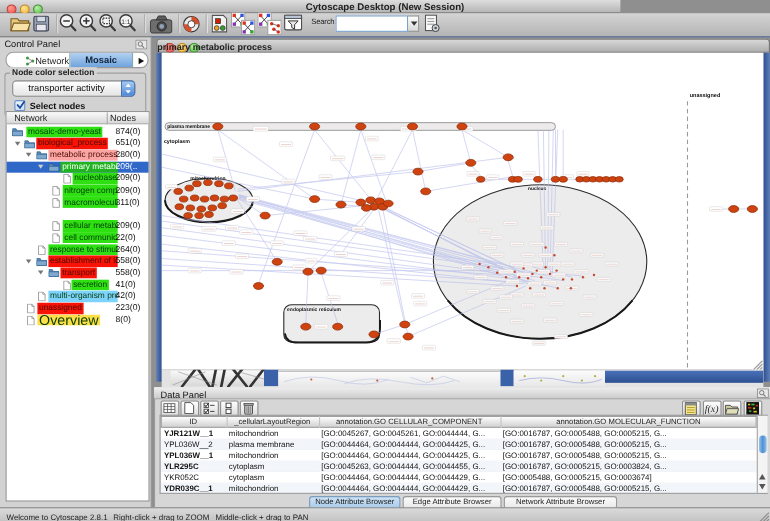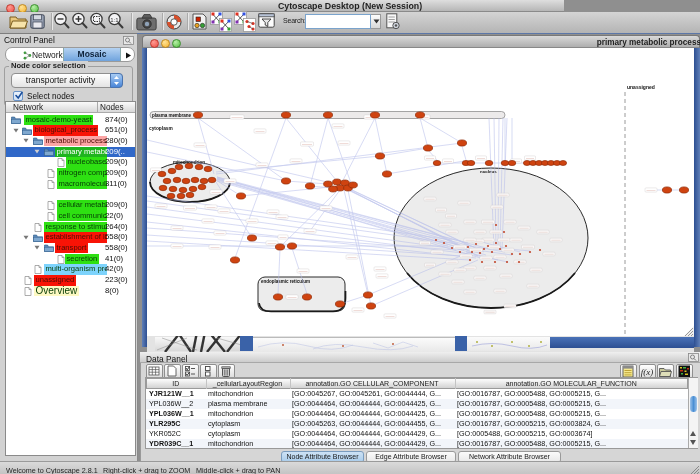--- a/index.html
+++ b/index.html
@@ -142,21 +142,21 @@
 <div class="abs" style="left:11px;top:73px;width:99px;height:15px;text-align:center;font-size:8.5px;line-height:15px;color:#111">transporter activity</div>
 <div class="abs" style="left:110px;top:73px;width:13px;height:15px;background:linear-gradient(#a8ccf4,#4a86d8);border:1px solid #4a74b0;border-radius:0 4px 4px 0;box-sizing:border-box"></div>
 <svg class="abs" style="left:113px;top:76px" width="7" height="9" viewBox="0 0 7 9">
     <path d="M3.5 0 L6 3 L1 3 Z" fill="#fff"></path>
     <path d="M3.5 9 L6 6 L1 6 Z" fill="#fff"></path>
   </svg>
 <div class="abs" style="left:13px;top:91px;width:10px;height:10px;background:linear-gradient(#eaf2fc,#cfe0f4);border:1.2px solid #6a94c8;border-radius:2px;box-sizing:border-box"></div>
 <svg class="abs" style="left:14px;top:90px" width="10" height="11" viewBox="0 0 10 11">
     <path d="M2 5.5 L4.2 8 L8 2.5" fill="none" stroke="#1a4e9c" stroke-width="1.6" stroke-linecap="round"></path>
   </svg>
-<div class="abs" style="left:27px;top:92px;font-size:8.2px;font-weight:normal;color:#111">Select nodes</div>
+<div class="abs" style="left:27px;top:92px;font-size:8.2px;font-weight:bold;color:#111">Select nodes</div>
 <div class="abs" style="left:5px;top:101px;width:131px;height:355px;background:#fff;border:1px solid #8a8a8a;box-sizing:border-box;overflow:hidden">
 <div class="abs" style="left:0;top:0;width:131px;height:11px;background:linear-gradient(#fafafa,#d8d8d8);border-bottom:1px solid #aaa;box-sizing:border-box">
 <span class="abs" style="left:7px;top:1px;font-size:8.2px;color:#222">Network</span>
 <span class="abs" style="left:94px;top:1px;font-size:8.2px;color:#222">Nodes</span>
 <div class="abs" style="left:91px;top:0;width:1px;height:11px;background:#aaa"></div>
 </div>
 <div style="position:absolute;left:-5px;top:-101px;width:136px;height:458px">
       <div style="position:absolute;left:0;top:113.5px;width:100%;height:10.7px;overflow:hidden">
 <svg style="position:absolute;left:10px;top:1.5px" width="10" height="8" viewBox="0 0 10 8">
           <path d="M0.5 2 L0.5 7.5 L9.5 7.5 L9.5 2.8 L4.5 2.8 L3.6 1 L0.5 1 Z" fill="#5b8ab8" stroke="#2d5a8a" stroke-width="0.6"></path>
@@ -290,31 +290,31 @@
           <path d="M5 0.5 L5 2.5 L7 2.5" fill="none" stroke="#8a8a8a" stroke-width="0.7"></path>
         </svg>
 <span style="position:absolute;left:33px;top:0.2px;background:#f81306;color:#4d0d04;font-size:7.6px;line-height:10.4px;padding:0 1.5px;white-space:nowrap;max-width:70px;overflow:hidden;display:inline-block">unassigned</span>
 <span style="position:absolute;left:104px;top:0.2px;color:#111;font-size:7.8px;line-height:10.2px;white-space:nowrap">223(0)</span>
 </div>
 <div style="position:absolute;left:0;top:284.7px;width:100%;height:10.7px;overflow:hidden">
 <svg style="position:absolute;left:23px;top:1px" width="8" height="9" viewBox="0 0 8 9">
           <path d="M1 0.5 L5 0.5 L7 2.5 L7 8.5 L1 8.5 Z" fill="#fff" stroke="#8a8a8a" stroke-width="0.7"></path>
           <path d="M5 0.5 L5 2.5 L7 2.5" fill="none" stroke="#8a8a8a" stroke-width="0.7"></path>
         </svg>
-<span style="position:absolute;left:33px;top:0.2px;background:#fef9c3;color:#063c06;font-size:10px;line-height:10.4px;padding:0 1.5px;white-space:nowrap;max-width:70px;overflow:hidden;display:inline-block">Overview</span>
+<span style="position:absolute;left:33px;top:0.2px;background:#fde047;color:#063c06;font-size:13px;line-height:10.4px;padding:0 1.5px;white-space:nowrap;max-width:70px;overflow:hidden;display:inline-block">Overview</span>
 <span style="position:absolute;left:104px;top:0.2px;color:#111;font-size:7.8px;line-height:10.2px;white-space:nowrap">8(0)</span>
 </div>
     </div>
 </div>
 <div class="abs" style="left:138px;top:34px;width:562px;height:318px;background:#8f8f8f"></div>
 <div class="abs" style="left:142px;top:35px;width:558px;height:13px;background:linear-gradient(#d9d9d9,#aeaeae);border:1px solid #787878;border-bottom:1px solid #888;border-radius:4px 4px 0 0;box-sizing:border-box">
 <div class="abs" style="left:7px;top:3px;width:7px;height:7px;border-radius:50%;background:radial-gradient(circle at 35% 30%,#ff9a92,#ee4f43);border:0.5px solid #c03a30"></div>
 <div class="abs" style="left:18px;top:3px;width:7px;height:7px;border-radius:50%;background:radial-gradient(circle at 35% 30%,#ffe396,#f5b32e);border:0.5px solid #c08a20"></div>
 <div class="abs" style="left:29px;top:3px;width:7px;height:7px;border-radius:50%;background:radial-gradient(circle at 35% 30%,#b8f0a8,#52bc3f);border:0.5px solid #3d9230"></div>
-<div class="abs" style="left:0;top:1.5px;width:558px;text-align:right;font-size:8.2px;font-weight:bold;color:#222">primary metabolic process</div>
+<div class="abs" style="left:0;top:1.5px;width:558px;text-align:left;font-size:8.2px;font-weight:bold;color:#222">primary metabolic process</div>
 </div>
 <div class="abs" style="left:142px;top:48px;width:5px;height:299px;background:linear-gradient(90deg,#6080b8,#2d4f92)"></div>
 <div class="abs" style="left:694px;top:48px;width:6px;height:299px;background:linear-gradient(90deg,#2d4f92,#6080b8)"></div>
 <div class="abs" style="left:147px;top:48px;width:547px;height:288px;background:#fff"></div>
 <svg style="position:absolute;left:147px;top:48px" width="547" height="289" viewBox="147 48 547 289">
 <rect x="150" y="111.5" width="355" height="7" rx="3.5" fill="#eceaea" stroke="#8f8f8f" stroke-width="0.8"></rect>
 <text x="152" y="116.5" font-size="4.6" font-weight="bold" fill="#111" letter-spacing="-0.1">plasma membrane</text>
 <text x="149" y="130" font-size="4.8" font-weight="bold" fill="#111">cytoplasm</text>
 <line x1="625" y1="92" x2="625" y2="348" stroke="#9a9a9a" stroke-width="1" stroke-dasharray="4 3"></line>
 <text x="627" y="88.5" font-size="5" font-weight="bold" fill="#111">unassigned</text>

